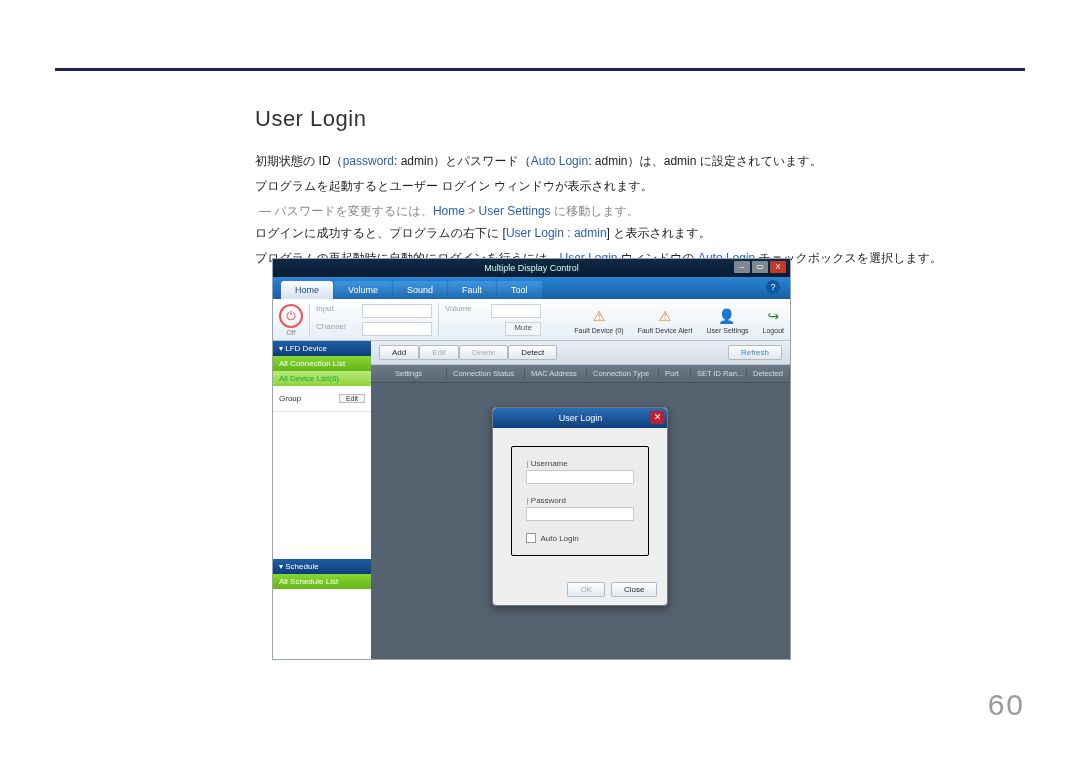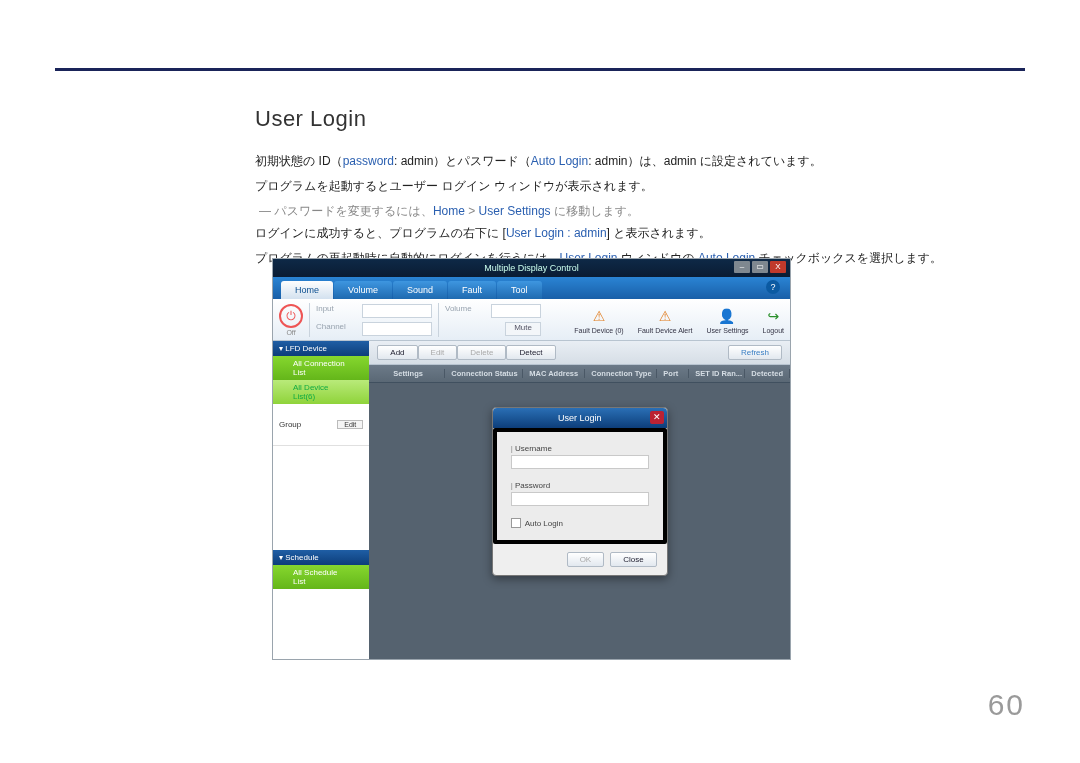--- a/index.html
+++ b/index.html
@@ -94,53 +94,53 @@
   .ribbon-label { color:#98a3af; font-size:8px; width:36px;}
   .ribbon-select { width:70px; height:14px; border:1px solid #c9d3dd; background:#fff;}
   .ribbon-btn-sm { height:14px; padding:0 8px; border:1px solid #c9d3dd; background:#f3f6f9; font-size:8px; color:#556;}
   .divider { width:1px; height:34px; background:#c9d3dd; }
   .toolbar-icons { margin-left:auto; display:flex; gap:14px; }
   .ticon { display:flex; flex-direction:column; align-items:center; gap:1px; font-size:7px; color:#334; }
   .ticon .ico { width:20px; height:20px; display:flex; align-items:center; justify-content:center; font-size:14px;}
   .main { display:flex; height: calc(100% - 82px); }
   .sidebar { width:110px; display:flex; flex-direction:column; }
   .side-head { background:linear-gradient(#1f5ea5,#0d3e7a); color:#fff; padding:3px 6px; font-size:8px;}
-  .side-green { background:linear-gradient(#86d72e,#64b61a); color:#fff; padding:3px 20px; font-size:8px;}
-  .side-white { flex:0 0 auto; background:#fff; padding:16px 6px; border-bottom:1px solid #e0e0e0; display:flex; justify-content:space-between; align-items:center; font-size:8px; color:#333;}
+  .side-green { background:linear-gradient(#86d72e,#64b61a); color:#fff; padding:3px 6px; font-size:8px;}
+  .side-white { flex:0 0 auto; background:#fff; padding:8px 6px; border-bottom:1px solid #e0e0e0; display:flex; justify-content:space-between; align-items:center; font-size:8px; color:#333;}
   .side-edit { border:1px solid #bbb; background:#f5f5f5; padding:0 6px; font-size:7px;}
   .side-fill { flex:1; background:#fff; }
   .center { flex:1; background:#5a6875; display:flex; flex-direction:column;}
   .toolbar-row {
     display:flex; gap:0; padding:4px 8px;
     background: linear-gradient(#e9eef4,#d6dee6);
     border-bottom:1px solid #b8c4d0;
   }
   .btn { padding:2px 12px; background:linear-gradient(#fff,#e2e8ef); border:1px solid #b0bac5; border-radius:2px; font-size:8px; color:#223;}
   .btn.dim { color:#aaa;}
   .btn.refresh { margin-left:auto; color:#3a7fc4;}
   .cols {
     display:flex; background:linear-gradient(#6c7a88,#5a6875);
     border-bottom:1px solid #40505f; height:18px;
     align-items:center; color:#d5dde4; font-size:7.5px;
   }
-  .col { padding:0 6px; border-right:1px solid #4a5866; white-space:nowrap; overflow:hidden;font-weight:bold;}
+  .col { padding:0 6px; border-right:1px solid #4a5866; white-space:nowrap; overflow:hidden;}
   .canvas { flex:1; background:#55626f; position:relative; }
 
   .dialog {
     position:absolute; left:50%; top:24px; transform:translateX(-50%);
     width:176px; background:#efefef; border:1px solid #777;
     border-radius:4px; box-shadow:0 3px 10px rgba(0,0,0,.4);
   }
   .dialog-title {
     height:20px; background:linear-gradient(#2a6fb5,#0d3e7a);
     color:#fff; font-size:9px; display:flex; align-items:center; justify-content:center;
     border-top-left-radius:4px; border-top-right-radius:4px; position:relative;
   }
   .dialog-close { position:absolute; right:3px; top:3px; width:14px; height:13px; background:#b23; color:#fff; font-size:9px; text-align:center; line-height:12px; border-radius:2px;}
-  .dialog-body { padding:12px 14px; display:flex; flex-direction:column; gap:12px; background:#ececec; border:4px solid #000000; margin:0; border-radius:2px;}
+  .dialog-body { padding:12px 14px; display:flex; flex-direction:column; gap:12px; background:#ececec; border:1px solid #000000; margin:18px; border-radius:2px;}
   .form-row { display:flex; flex-direction:column; gap:2px;}
   .form-label { font-size:8px; color:#444; }
   .form-label::before { content:"| "; color:#888;}
   .form-input { height:14px; border:1px solid #c9c9c9; background:#fff;}
   .checkbox-row { display:flex; align-items:center; gap:4px; font-size:8px; color:#444;}
   .checkbox { width:10px; height:10px; border:1px solid #999; background:#fff;}
   .dialog-buttons { display:flex; justify-content:flex-end; gap:6px; padding:8px 10px;}
   .dbtn { padding:2px 12px; border:1px solid #b0bac5; background:linear-gradient(#fff,#e2e8ef); border-radius:2px; font-size:8px; color:#223;}
   .dbtn.ok { color:#a8a8a8;text-align:center;}
 </style>

